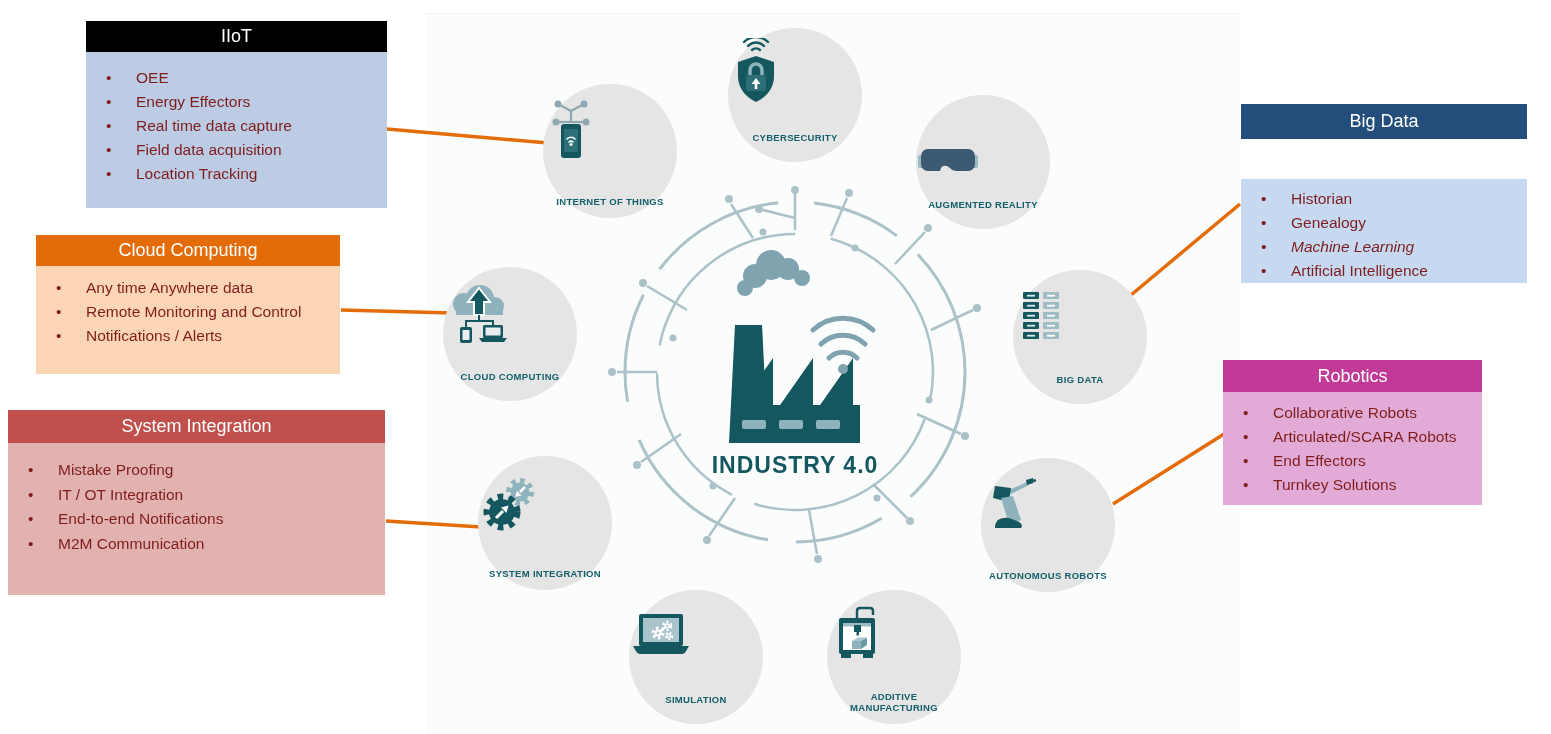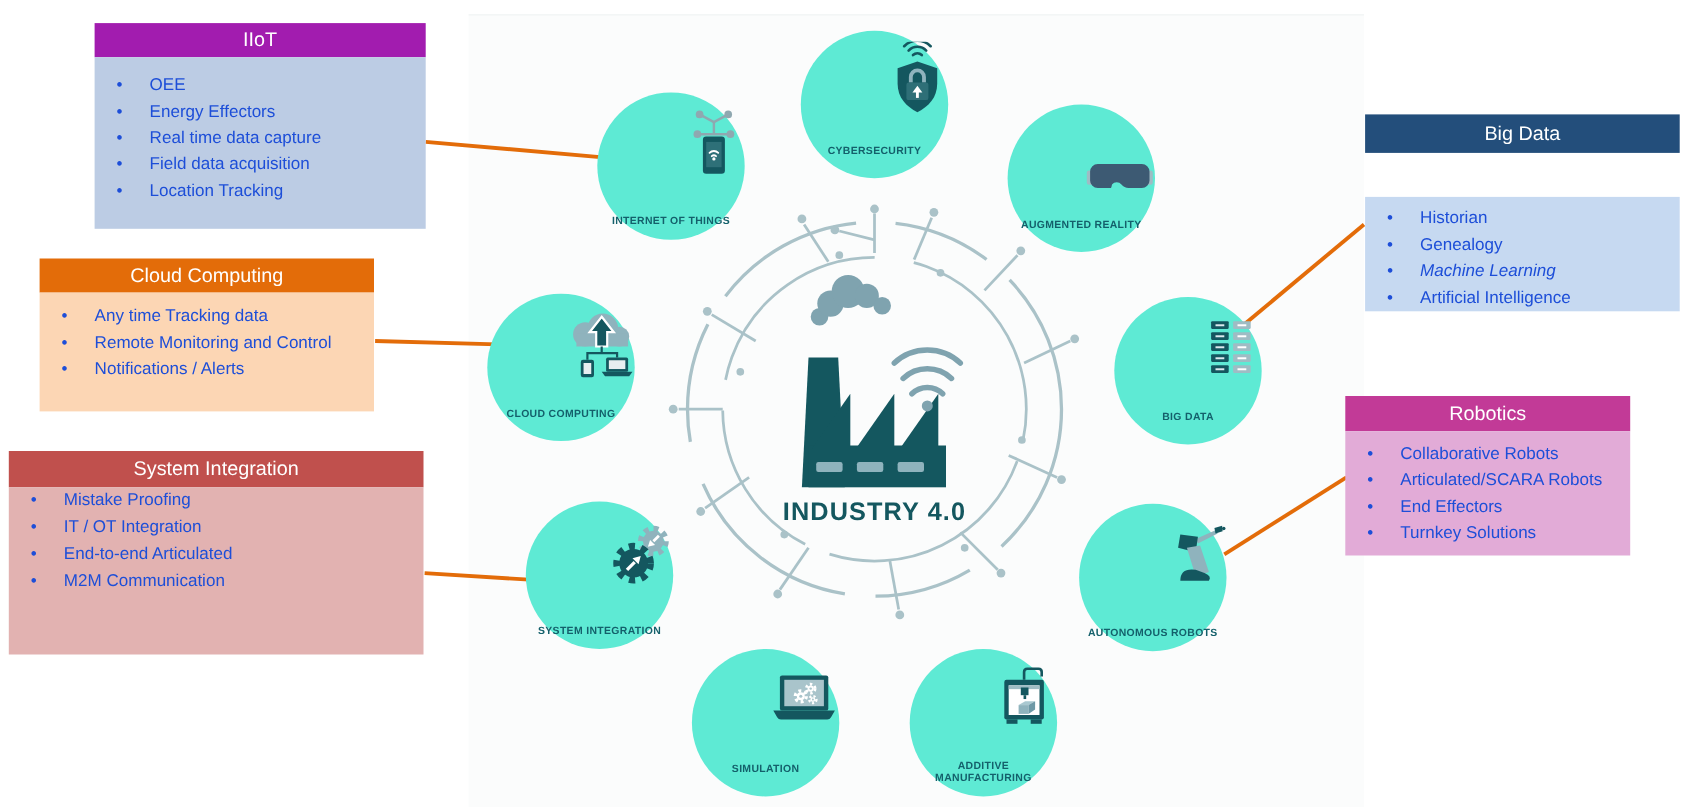--- a/index.html
+++ b/index.html
@@ -4,24 +4,24 @@
 <style>
   html,body{margin:0;padding:0;background:#fff;}
   body{font-family:"Liberation Sans",sans-serif;}
   #stage{position:relative;width:1551px;height:734px;background:#fff;overflow:hidden;}
   #panel-bg{position:absolute;left:426px;top:13px;width:814px;height:721px;background:#fbfcfc;border-top:1px solid #f0f2f2;}
   
   .callout{position:absolute;z-index:3;display:flex;flex-direction:column;}
   .callout-header{color:#fff;text-align:center;font-size:18px;display:flex;align-items:center;justify-content:center;flex:0 0 auto;}
   .callout-body{flex:1 1 auto;}
   .callout ul{margin:0;padding:0;list-style:none;}
-  .callout li{position:relative;padding-left:50px;font-size:15.5px;color:#1d4ed8;}
+  .callout li{position:relative;padding-left:50px;font-size:15.5px;color:#7f1d1d;}
   .callout li::before{content:"\2022";position:absolute;left:20px;}
   
-  .node{position:absolute;width:134px;height:134px;border-radius:50%;background:#5eead4;z-index:2;display:flex;justify-content:flex-end;}
+  .node{position:absolute;width:134px;height:134px;border-radius:50%;background:#e5e5e5;z-index:2;display:flex;justify-content:flex-start;}
   .node .label{position:absolute;left:5px;right:5px;text-align:center;font-weight:bold;font-size:9.5px;letter-spacing:.3px;color:#14606B;line-height:1.22;}
   .node .label.one{bottom:18px;white-space:nowrap;}
   .node .label.two{bottom:10px;}
   svg{display:block;}
   .layer{position:absolute;left:0;top:0;}
 </style>
 </head>
 <body>
 
 <div id="stage">
@@ -273,50 +273,50 @@
       <polygon points="25,39 31,35.5 40,35.5 34,39" fill="#A9C8D0"></polygon>
       <rect x="25" y="39" width="9" height="8" fill="#8FB3BD"></rect>
       <polygon points="34,39 40,35.5 40,43 34,47" fill="#6E99A6"></polygon>
       <rect x="14" y="52" width="10" height="4" fill="#14575F"></rect>
       <rect x="36" y="52" width="10" height="4" fill="#14575F"></rect>
     </svg>
     <div class="label two">ADDITIVE MANUFACTURING</div>
   </div>
 
   <div class="callout" style="left:86px;top:21px;width:301px;height:187px">
-    <div class="callout-header" style="height: 31px; background-color: #a21caf;">IIoT</div>
+    <div class="callout-header" style="height: 31px; background-color: #000000;">IIoT</div>
     <div class="callout-body" style="background-color: rgb(188, 204, 228);">
       <ul style="padding-top:14px;line-height:24px">
           <li>OEE</li>
           <li>Energy Effectors</li>
           <li>Real time data capture</li>
           <li>Field data acquisition</li>
           <li>Location Tracking</li>
         </ul>
     </div>
   </div>
 
   <div class="callout" style="left:36px;top:235px;width:304px;height:139px">
     <div class="callout-header" style="height: 31px; background-color: rgb(227, 108, 9);">Cloud Computing</div>
     <div class="callout-body" style="background-color: rgb(252, 214, 180);">
       <ul style="padding-top:10px;line-height:24px">
-          <li>Any time Tracking data</li>
+          <li>Any time Anywhere data</li>
           <li>Remote Monitoring and Control</li>
           <li>Notifications / Alerts</li>
         </ul>
     </div>
   </div>
 
   <div class="callout" style="left:8px;top:410px;width:377px;height:185px">
     <div class="callout-header" style="height: 33px; background-color: rgb(192, 80, 77);">System Integration</div>
     <div class="callout-body" style="background-color: rgb(226, 178, 177);">
-      <ul style="line-height:24.5px">
+      <ul style="padding-top:15px;line-height:24.5px">
           <li>Mistake Proofing</li>
           <li>IT / OT Integration</li>
-          <li>End-to-end Articulated</li>
+          <li>End-to-end Notifications</li>
           <li>M2M Communication</li>
         </ul>
     </div>
   </div>
 
   <div class="callout" style="left:1241px;top:104px;width:286px;height:139px">
     <div class="callout-header" style="height: 35px; background-color: rgb(35, 78, 123);">Big Data</div>
     <div class="callout-body" style="background-color: rgb(198, 217, 241); margin-top: 40px;">
       <ul style="padding-top:8px;line-height:24px">
           <li>Historian</li>

